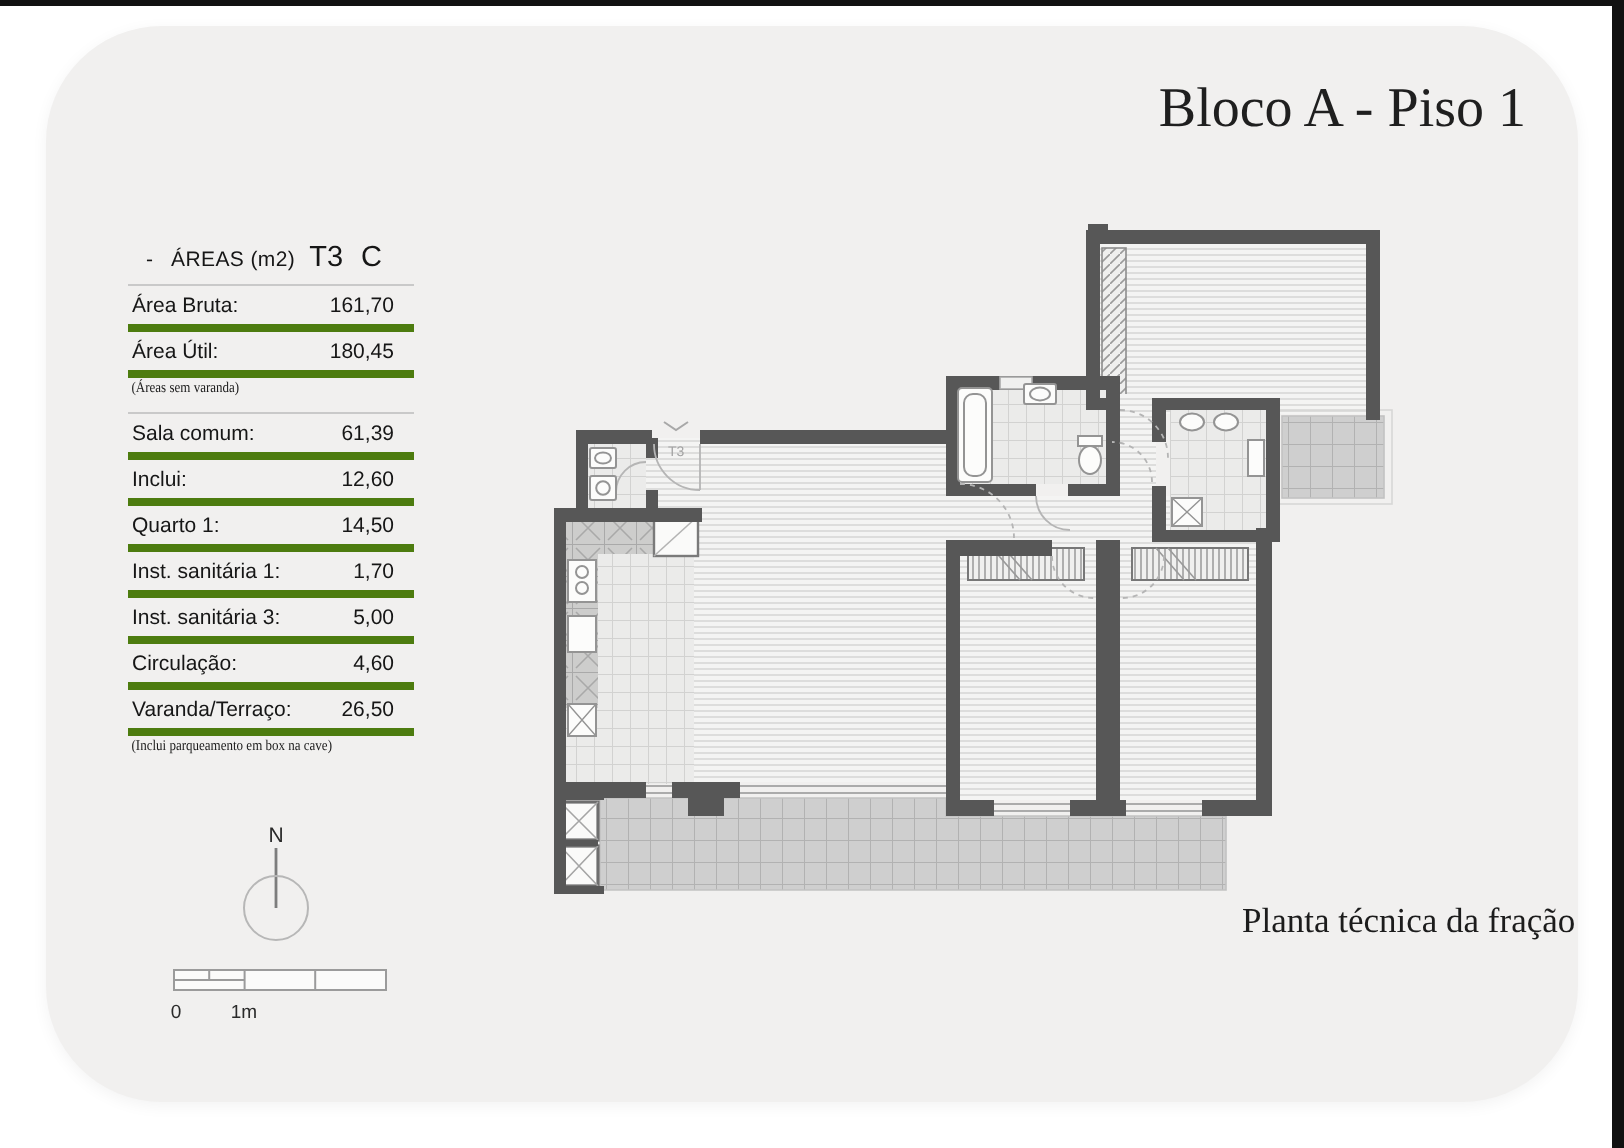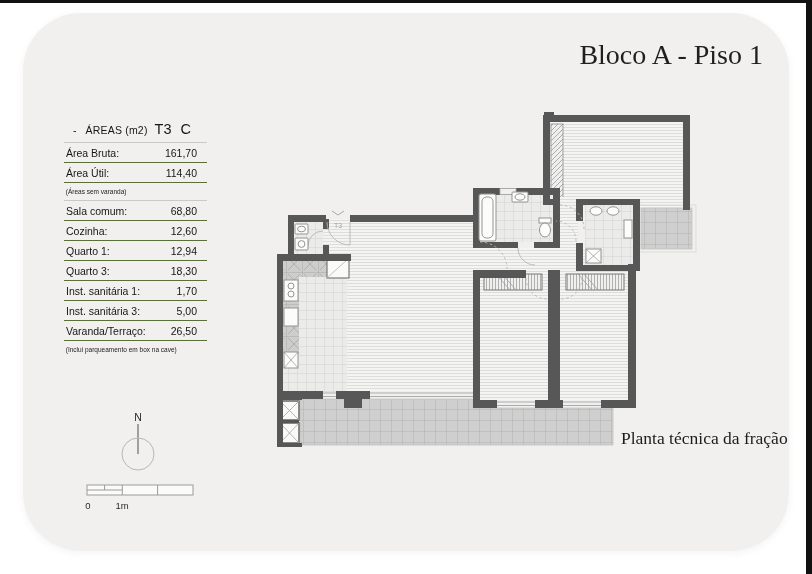--- a/index.html
+++ b/index.html
@@ -16,32 +16,32 @@
   .titles .t2{font-size:27px;line-height:36px;}
   
   .areas{position:absolute;left:64px;top:121px;width:143px;color:#161616;}
   .areas-header{display:flex;align-items:baseline;height:21px;border-bottom:1px solid #c9c9c9;
                 font-size:10.5px;padding-right:16px;}
   .areas-header .dash{padding-left:9px;}
   .areas-header .ttl{margin-left:9px;letter-spacing:.2px;}
   .areas-header .t3{margin-left:auto;font-size:14.5px;}
   .areas-header .c{margin-left:9px;font-size:14.5px;}
   .area-row{height:19px;display:flex;justify-content:space-between;align-items:center;
-            border-bottom:1px solid #4d7c0f;font-size:10.5px;}
+            border-bottom:4px solid #4d7c0f;font-size:10.5px;}
   .area-row .lbl{padding-left:2px;white-space:nowrap;}
   .area-row .val{padding-right:10px;}
-  .note-row{height:17px;display:flex;align-items:center;font-size:7.4px;color:#1a1a1a;white-space:nowrap;}
+  .note-row{height:17px;display:flex;font-size:7.4px;color:#1a1a1a;white-space:nowrap;font-family:Liberation Serif, serif;}
   .note-row:not(:nth-last-child(-n+2)){border-bottom:1px solid #c9c9c9;}
   .note-row .squish{display:inline-block;transform:scaleX(.88);transform-origin:left center;padding-left:2px;}
   
   .compass{position:absolute;left:116px;top:408px;}
   .scalebar{position:absolute;left:84px;top:483px;}
   
   .plan{position:absolute;left:270px;top:112px;}
-  .caption{position:absolute;left:621px;top:428px;font-family:"Liberation Serif", serif;
+  .caption{position:absolute;left:621px;top:450px;font-family:"Liberation Serif", serif;
            font-size:17.5px;color:#1c1c1c;}
 </style>
 </head>
 <body>
 
 <div id="page">
   <div class="edge-top"></div>
   <div class="edge-right"></div>
   <div class="card"></div>
 
@@ -56,48 +56,48 @@
       <span class="t3">T3</span>
       <span class="c">C</span>
     </div>
     <div class="areas-rows">
         <div class="area-row">
           <span class="lbl">Área Bruta:</span>
           <span class="val">161,70</span>
         </div>
         <div class="area-row">
           <span class="lbl">Área Útil:</span>
-          <span class="val">114,40</span>
+          <span class="val">180,45</span>
         </div>
         <div class="note-row">
           <span class="squish">(Áreas sem varanda)</span>
         </div>
         <div class="area-row">
           <span class="lbl">Sala comum:</span>
-          <span class="val">68,80</span>
-        </div>
-        <div class="area-row">
-          <span class="lbl">Cozinha:</span>
+          <span class="val">61,39</span>
+        </div>
+        <div class="area-row">
+          <span class="lbl">Inclui:</span>
           <span class="val">12,60</span>
         </div>
         <div class="area-row">
           <span class="lbl">Quarto 1:</span>
-          <span class="val">12,94</span>
-        </div>
-        <div class="area-row">
-          <span class="lbl">Quarto 3:</span>
-          <span class="val">18,30</span>
+          <span class="val">14,50</span>
         </div>
         <div class="area-row">
           <span class="lbl">Inst. sanitária 1:</span>
           <span class="val">1,70</span>
         </div>
         <div class="area-row">
           <span class="lbl">Inst. sanitária 3:</span>
           <span class="val">5,00</span>
+        </div>
+        <div class="area-row">
+          <span class="lbl">Circulação:</span>
+          <span class="val">4,60</span>
         </div>
         <div class="area-row">
           <span class="lbl">Varanda/Terraço:</span>
           <span class="val">26,50</span>
         </div>
         <div class="note-row">
           <span class="squish">(Inclui parqueamento em box na cave)</span>
         </div>
       </div>
   </div>

